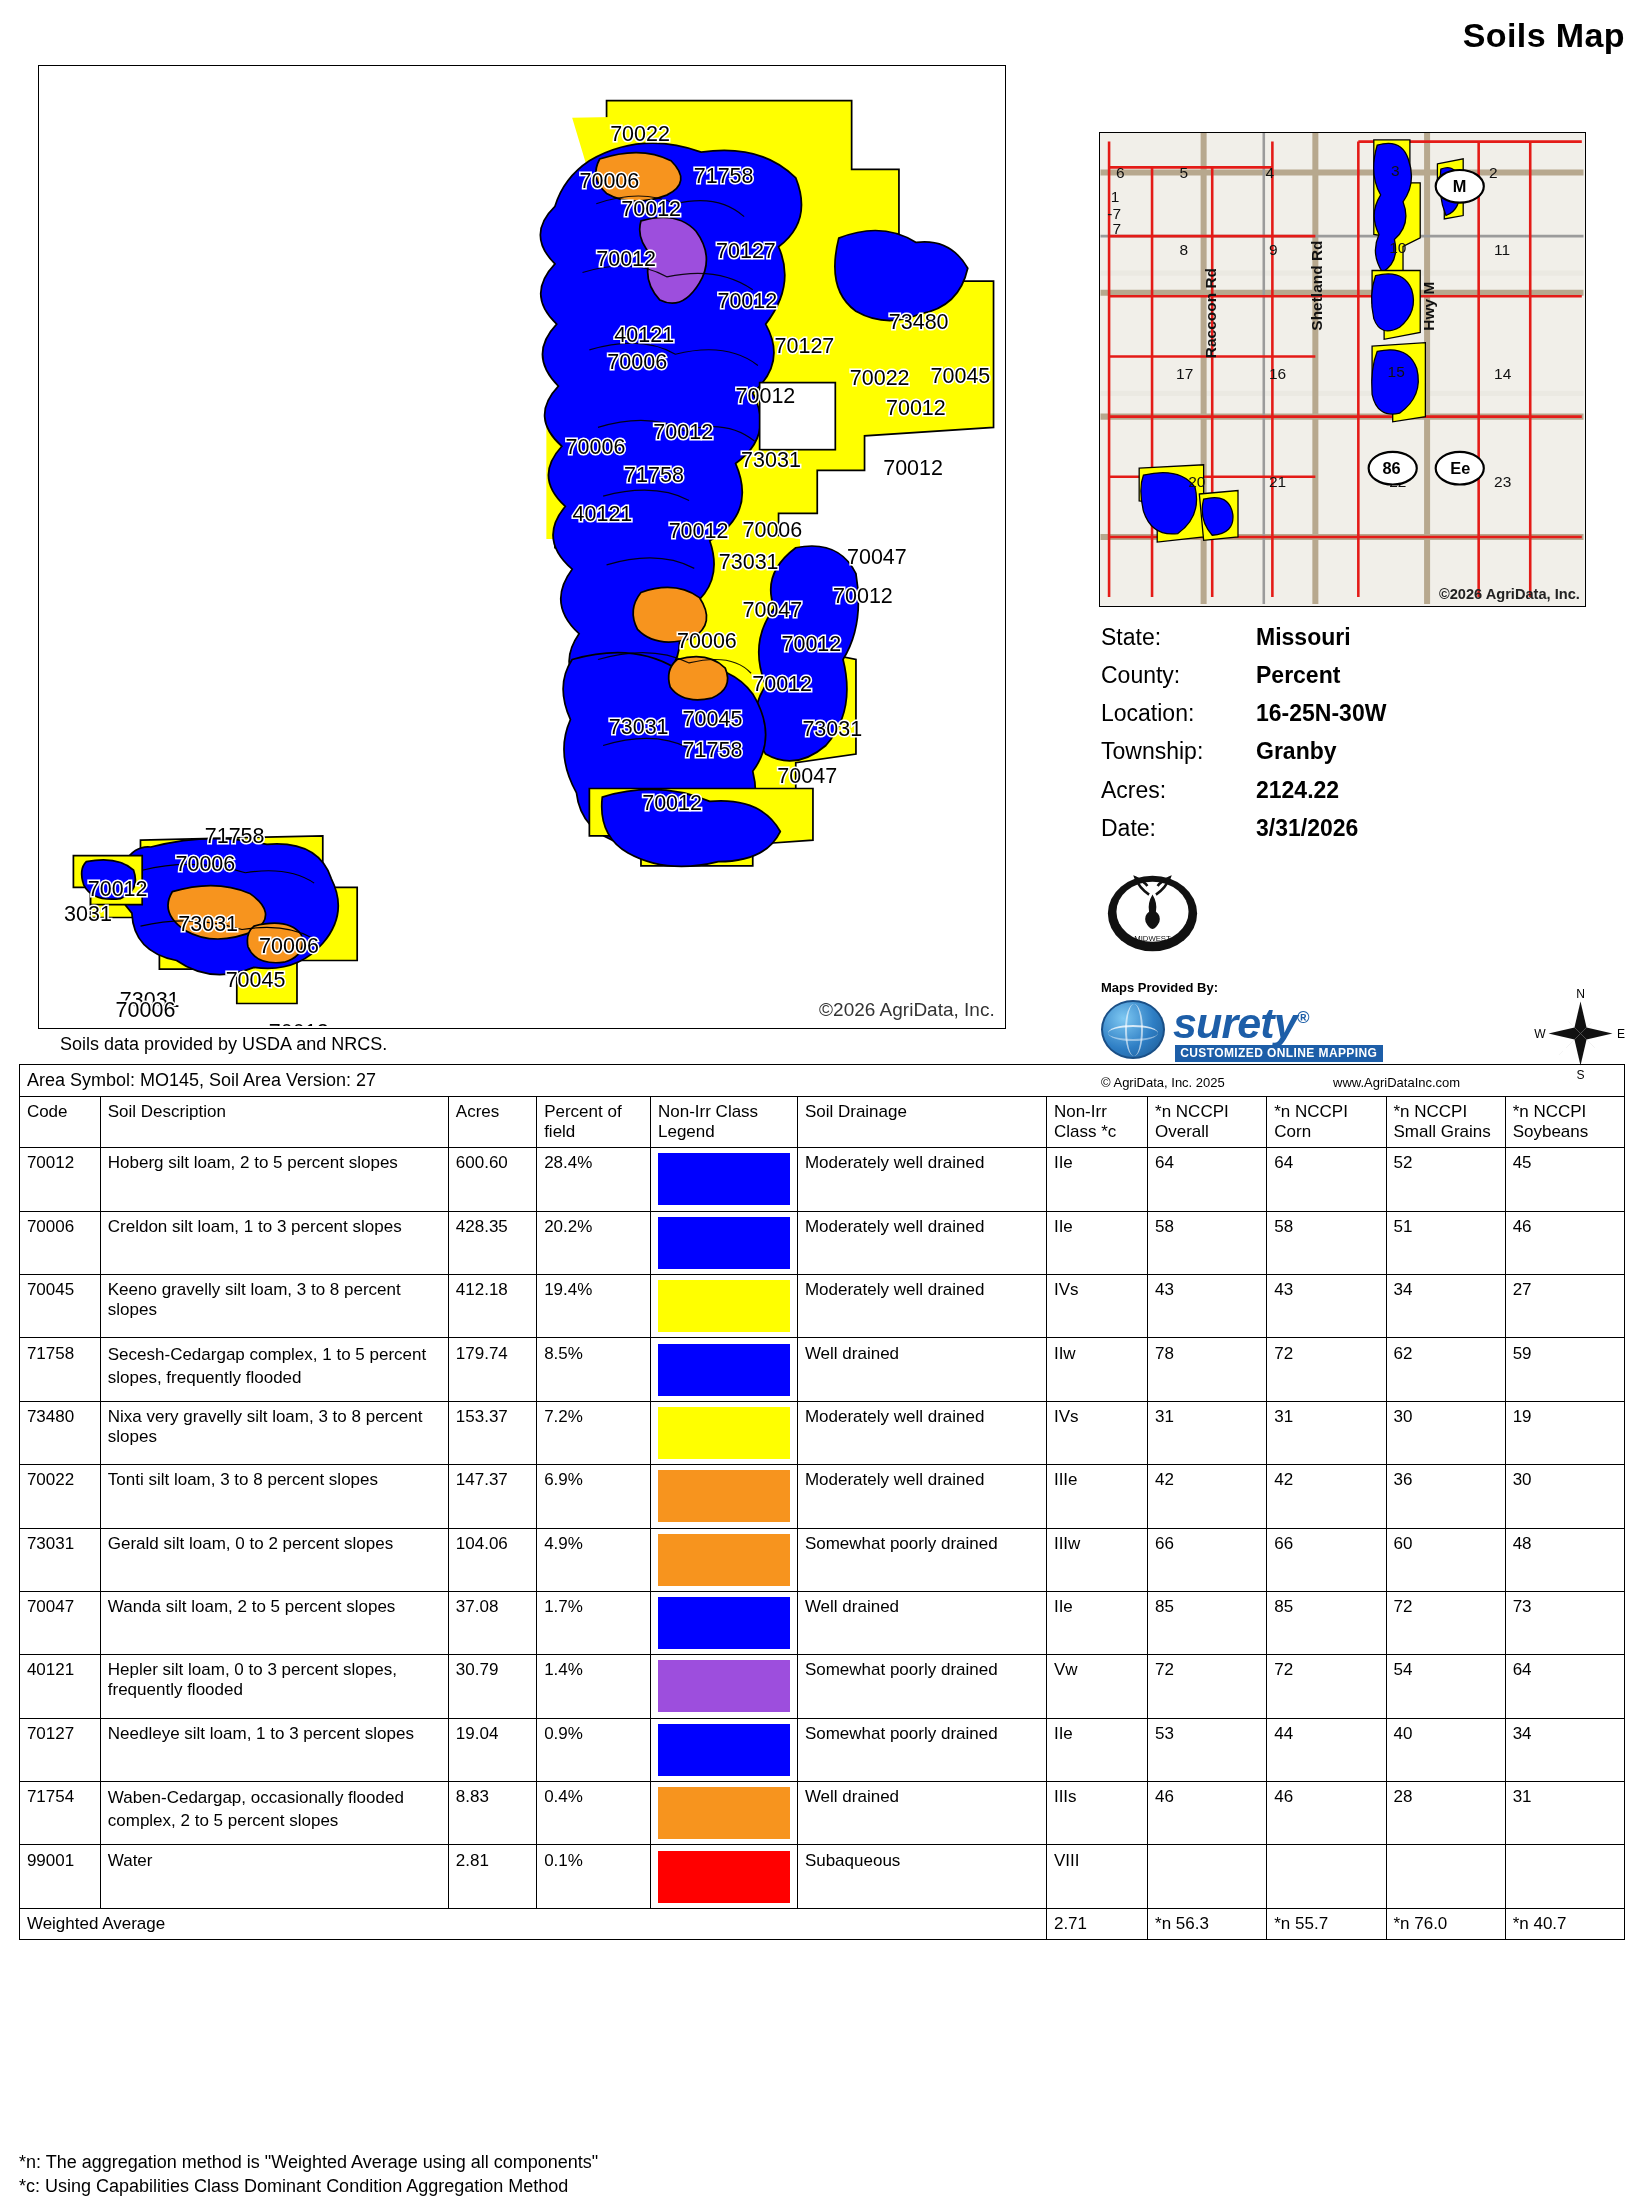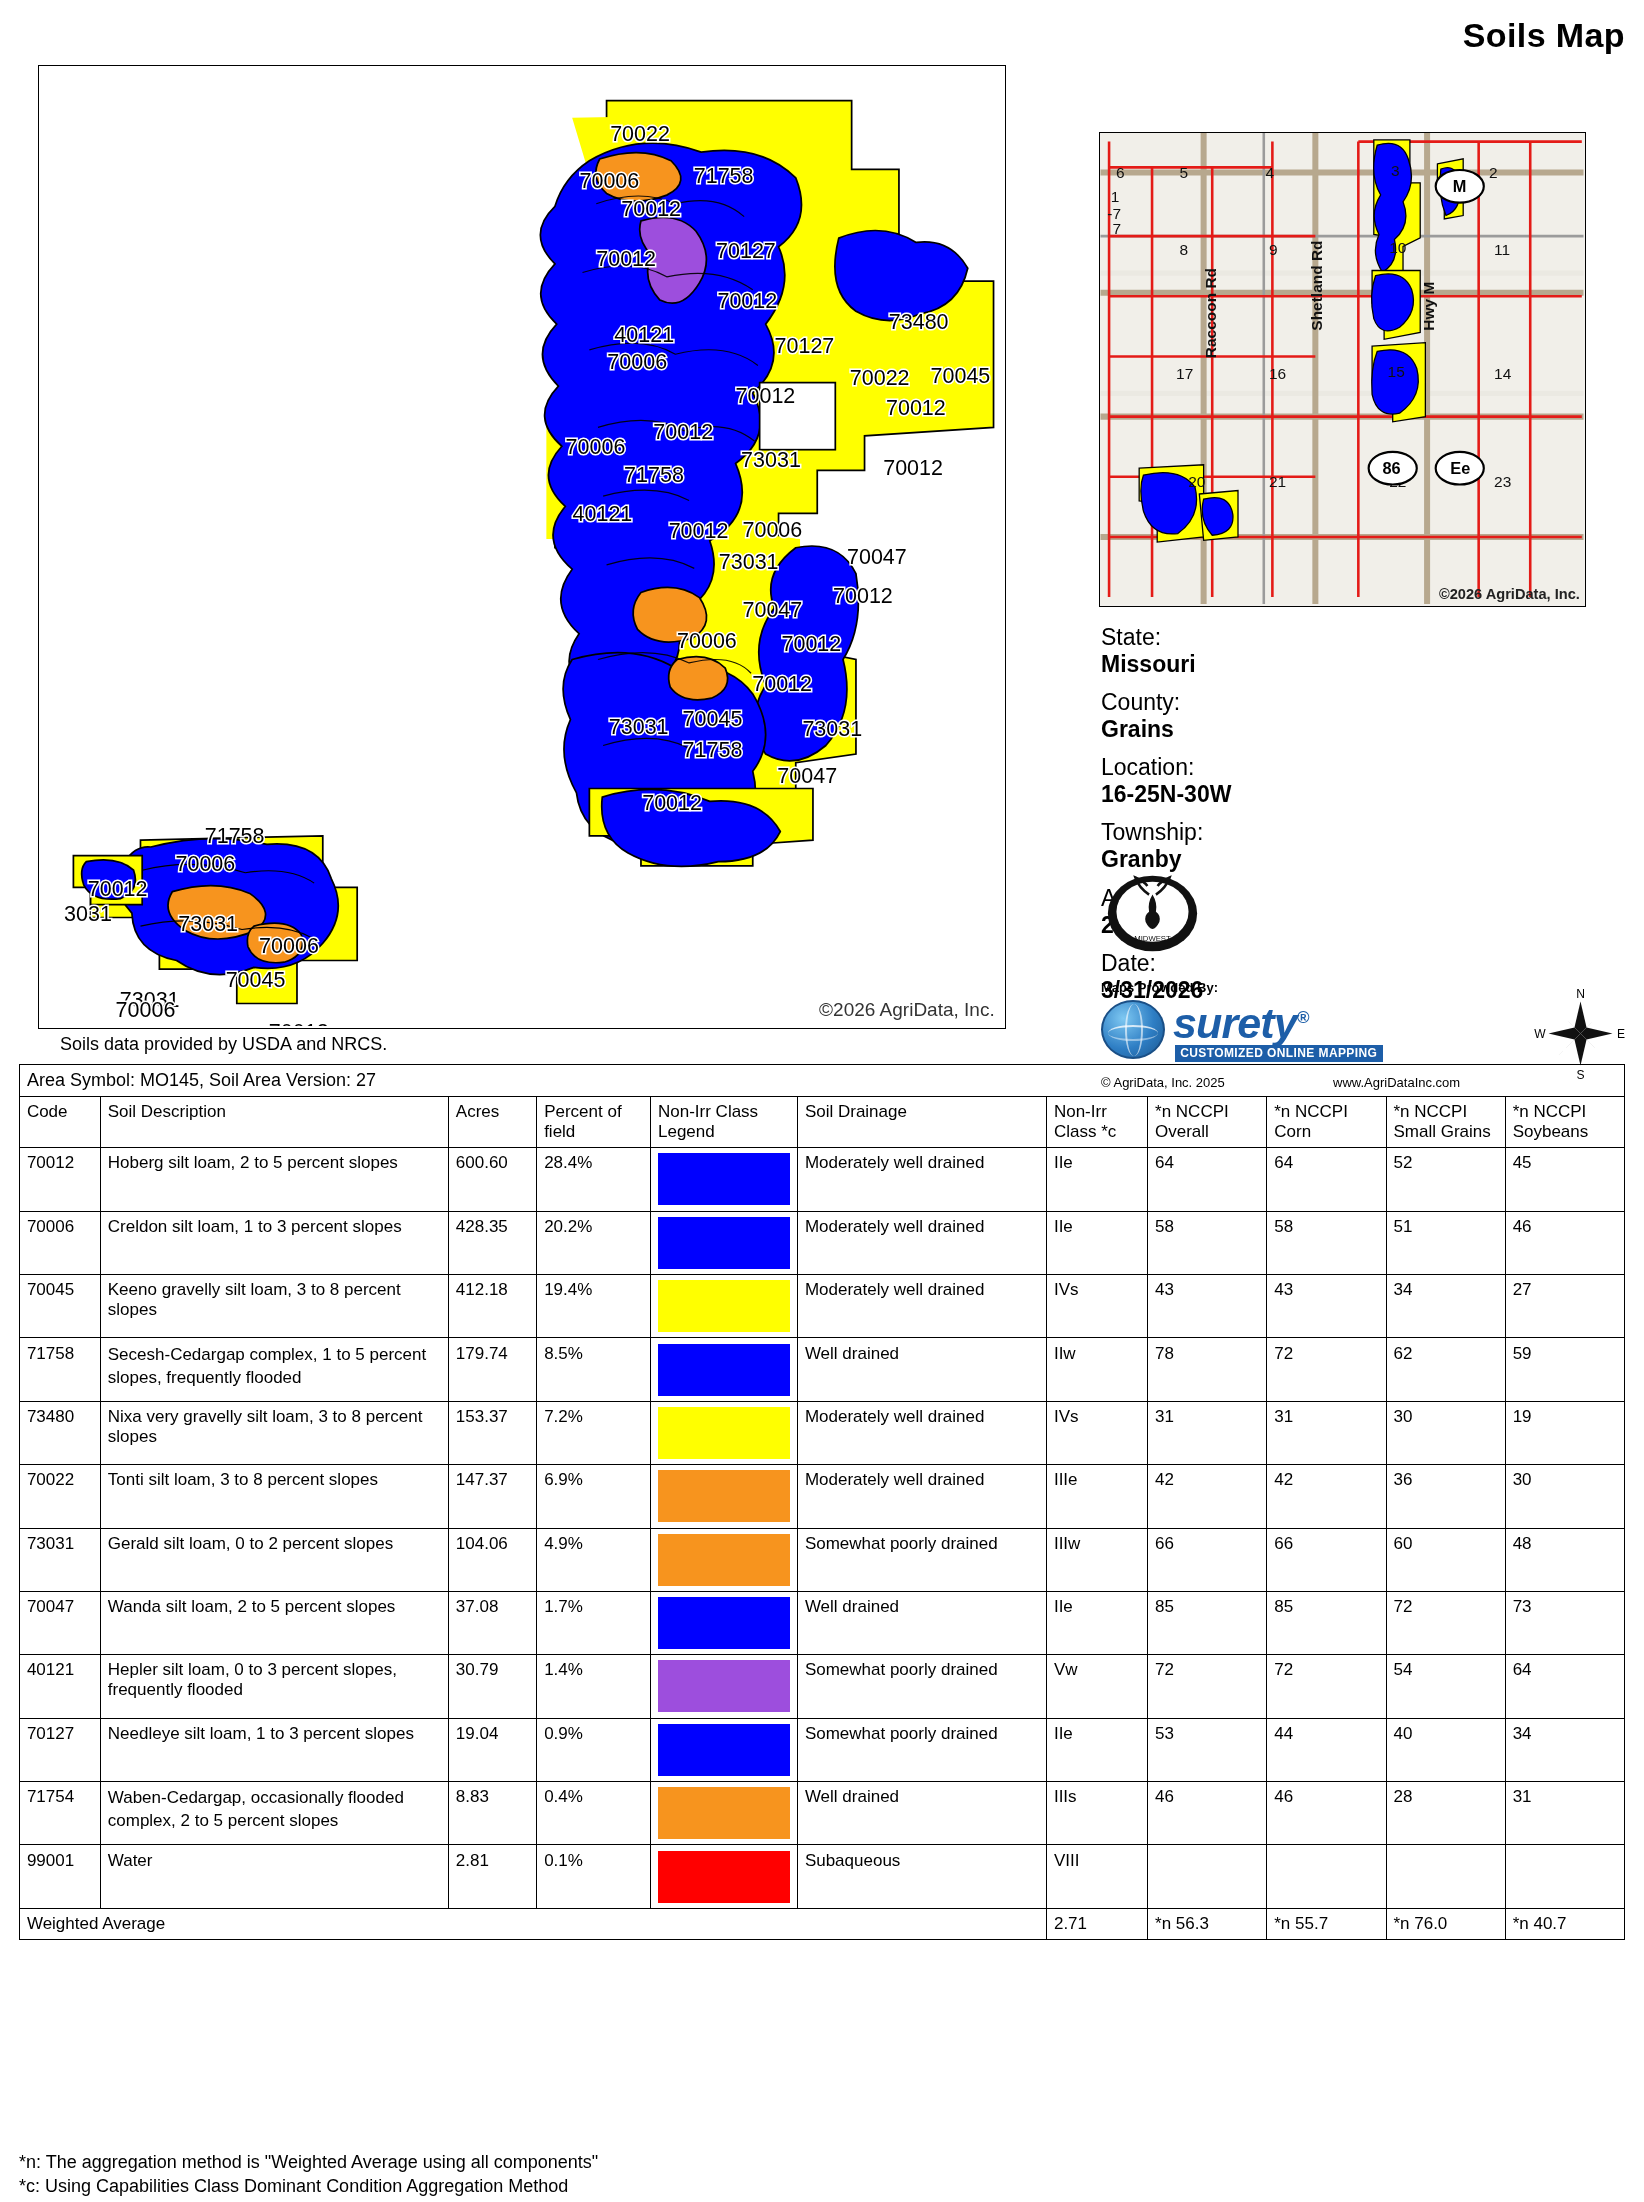--- a/index.html
+++ b/index.html
@@ -58,21 +58,21 @@
     position:absolute; right:5.2px; bottom:3.4px;
     font-size: 14.6px; color:#222; font-weight:600;
   }
 
   .info-list {
     position: absolute;
     left: 1082px; top: 559px;
     width: 516px;
     font-size: 23px;
   }
-  .info-row { display: flex; margin-bottom: 11.2px; flex-direction: column; }
+  .info-row { display: flex; margin-bottom: 11.2px; }
   .info-label { width: 155px; }
   .info-value { font-weight: bold; }
 
   .deer-logo {
     position: absolute;
     left: 1082px; top: 809px;
     width: 103px; height: 79px;
   }
   .maps-provided {
     position:absolute; left:1082px; top:915px;
@@ -366,21 +366,21 @@
       <div class="aerial-copy">©2026 AgriData, Inc.</div>
     </div>
 
     <div class="info-list">
       <div class="info-row">
         <div class="info-label">State:</div>
         <div class="info-value">Missouri</div>
       </div>
       <div class="info-row">
         <div class="info-label">County:</div>
-        <div class="info-value">Grains</div>
+        <div class="info-value">Percent</div>
       </div>
       <div class="info-row">
         <div class="info-label">Location:</div>
         <div class="info-value">16-25N-30W</div>
       </div>
       <div class="info-row">
         <div class="info-label">Township:</div>
         <div class="info-value">Granby</div>
       </div>
       <div class="info-row">

